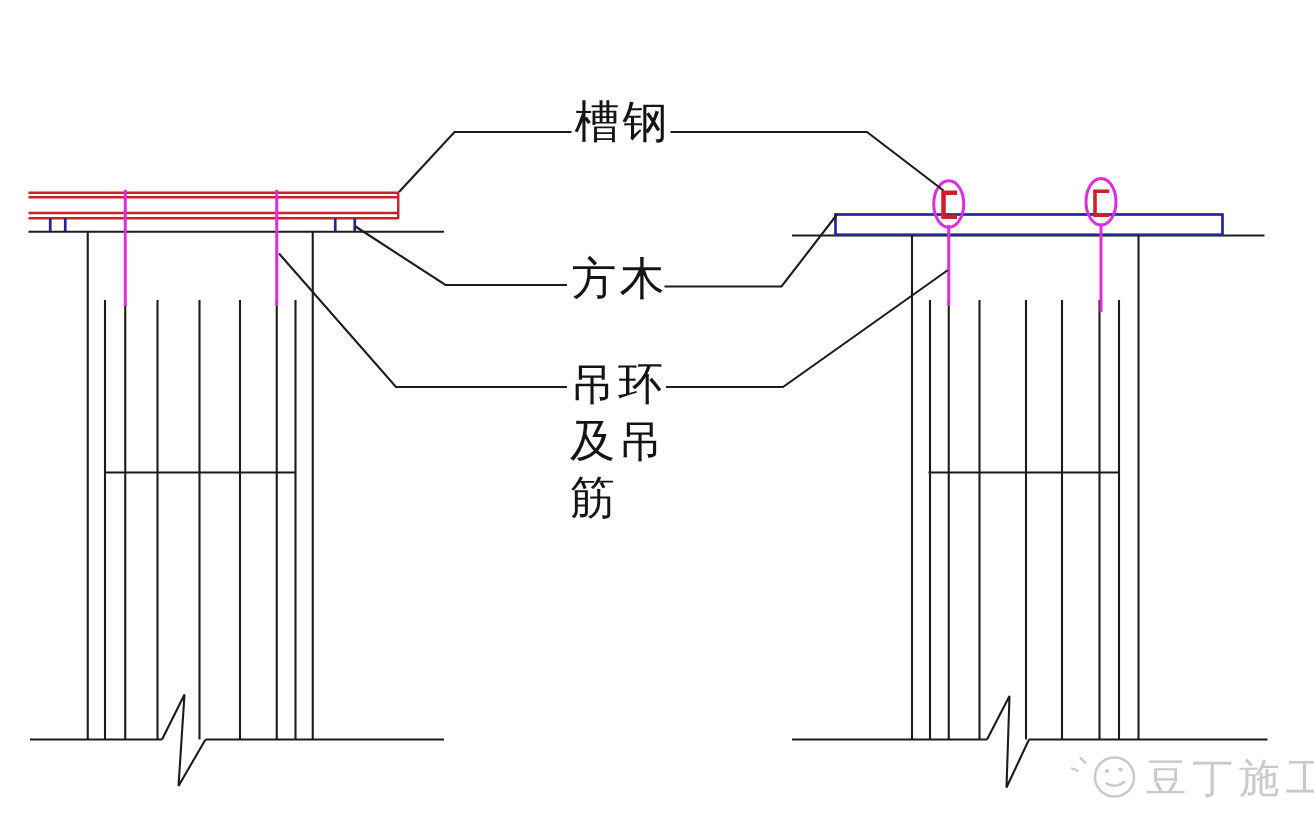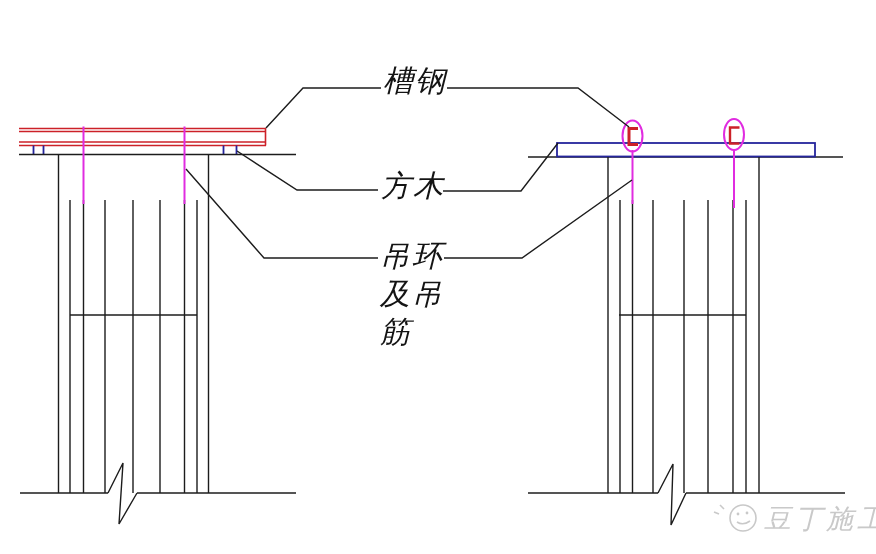--- a/index.html
+++ b/index.html
@@ -9,21 +9,20 @@
     --line_black:#1c1c1c;
     --watermark_gray:#c9c9c9;
   }
   html,body{margin:0;padding:0;background:#fff;}
   .stage{
     position:relative;
     width:876px;height:554px;
     background:#fff;
     overflow:hidden;
     font-family:"Liberation Serif","DejaVu Serif",serif;
-    font-style:italic;
   }
   svg{display:block;}
   .k{stroke:var(--line_black);stroke-width:1.4;fill:none;}
   .r{stroke:var(--channel_red);stroke-width:1.6;fill:none;}
   .m{stroke:var(--hanger_magenta);stroke-width:2;fill:none;}
   .b{stroke:var(--timber_blue);stroke-width:1.8;fill:none;}
   .lbl{
     font-family:"Liberation Serif","DejaVu Serif",serif;
     font-size:30px;
     fill:#141414;

